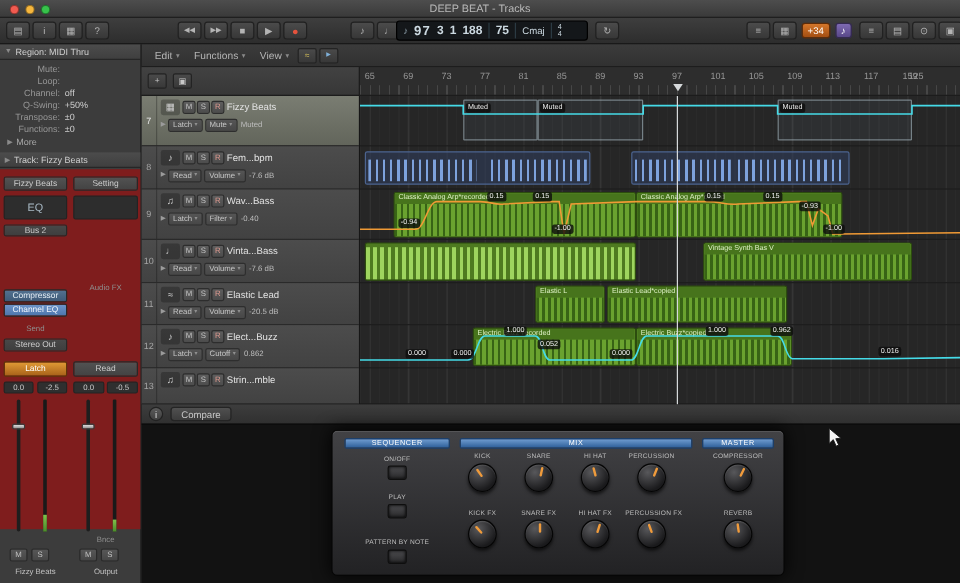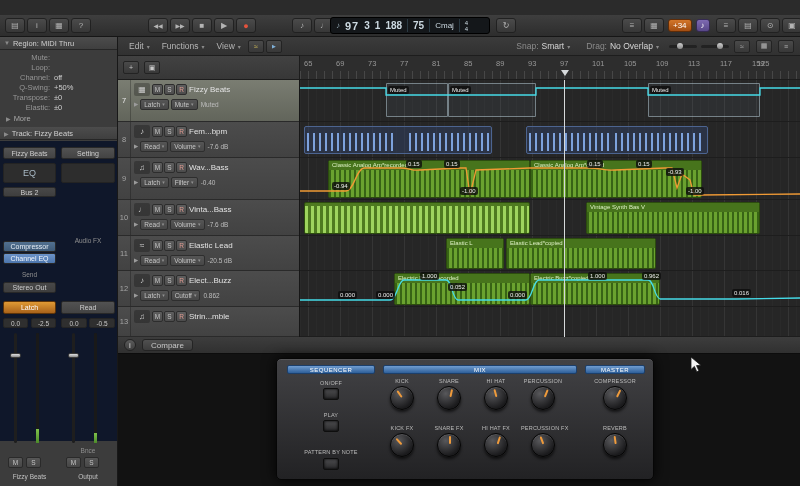--- a/index.html
+++ b/index.html
@@ -39,21 +39,21 @@
   .zoomslider{position:relative;width:28px;height:3px;background:#222;border-radius:2px}
   .zoomslider .kn2{position:absolute;top:-2px;width:6px;height:6px;border-radius:50%;background:linear-gradient(#cfcfcf,#8a8a8a)}
 
   
   .inspector{position:absolute;left:0;top:37px;width:118px;height:449px;background:#3c3c3c;border-right:1px solid #181818;font-size:7.5px;overflow:hidden}
   .ihead{height:13px;background:linear-gradient(#4c4c4c,#3f3f3f);border-bottom:1px solid #262626;color:#cfcfcf;display:flex;align-items:center;gap:3px;padding:0 4px;font-size:7.5px}
   .irow{display:flex;height:10px;align-items:center;padding:0 4px;color:#969696}
   .irow .lbl{width:50px;text-align:right;padding-right:4px}
   .irow .val{color:#cfcfcf}
   .more{display:flex;align-items:center;gap:3px;padding:2px 6px;color:#a8a8a8}
-  .strip{position:absolute;left:0;top:104px;width:118px;height:300px;background:#0f172a}
+  .strip{position:absolute;left:0;top:104px;width:118px;height:300px;background:#7f1d1d}
   .sbtn{position:absolute;background:linear-gradient(#525252,#434343);border:1px solid #282828;border-radius:2px;color:#cdcdcd;font-size:7px;display:flex;align-items:center;justify-content:center;overflow:hidden;white-space:nowrap}
   .slot{background:linear-gradient(#484848,#3e3e3e)}
   .ins1{background:linear-gradient(#527190,#3e5a78);color:#e6eef6}
   .ins2{background:linear-gradient(#6c93c8,#4d76ad);color:#f0f5fb}
   .latch{background:linear-gradient(#e09a35,#a8621a);color:#fff;border-color:#5e3408}
   .glabel{position:absolute;color:#8f8f8f;font-size:6.5px;text-align:center}
   .eqbox{position:absolute;background:#2d2d2d;border:1px solid #232323;border-radius:2px;color:#a9bac6;display:flex;align-items:center;justify-content:center;font-size:9px}
   .vchip{position:absolute;background:#2f2f2f;border:1px solid #242424;border-radius:2px;color:#c9c9c9;font-size:6.5px;display:flex;align-items:center;justify-content:center}
   .ftrack{position:absolute;width:3px;background:#1e1e1e;border-radius:2px}
   .fthumb{position:absolute;width:11px;height:5px;background:linear-gradient(#e0e0e0,#8f8f8f);border:1px solid #3a3a3a;border-radius:2px}
@@ -114,20 +114,28 @@
   .kn{position:absolute;width:24px;height:24px;border-radius:50%;background:radial-gradient(circle at 35% 30%,#58585b,#1a1a1c 72%);border:1px solid #050505;box-shadow:0 2px 3px rgba(0,0,0,.65),inset 0 1px 1px rgba(255,255,255,.14)}
   .kp{position:absolute;left:11px;top:2px;width:2px;height:8px;background:#ef9b3c;border-radius:1px;transform-origin:1px 10px}
   .sqbtn{position:absolute;width:16px;height:12px;background:linear-gradient(#4c4c4f,#2a2a2c);border:1px solid #0e0e0e;border-radius:2px;box-shadow:inset 0 0 3px #000}
   .cursor{position:absolute;z-index:99}
 </style>
 </head>
 <body>
 
 <div class="app">
 
+  <div class="titlebar">
+    <div class="lights">
+      <div class="light" style="background:#f15b50"></div>
+      <div class="light" style="background:#f6b73e"></div>
+      <div class="light" style="background:#37c24b"></div>
+    </div>
+    <div class="title">DEEP BEAT - Tracks</div>
+  </div>
 
   <div class="toolbar">
     <div class="tgroup" style="left:5px">
       <span class="tbtn">▤</span>
       <span class="tbtn">i</span>
       <span class="tbtn">▦</span>
       <span class="tbtn">?</span>
     </div>
     <div class="tgroup" style="left:148px">
       <span class="tbtn" style="font-size:6px">◀◀</span>
@@ -180,41 +188,20 @@
     <span class="mitem">
         <span>Functions</span>
         <span class="chev">▾</span>
       </span>
     <span class="mitem">
         <span>View</span>
         <span class="chev">▾</span>
       </span>
     <span class="mini-ic" style="color:#d8c35a">≈</span>
     <span class="mini-ic" style="color:#7fb0d8;font-size:5px">▶</span>
-    <div class="mright">
-      <span class="mitem ddl">
-          <span class="lab">Snap:</span>
-          <span class="val">Smart</span>
-          <span class="chev">▾</span>
-        </span>
-      <span class="mitem ddl">
-          <span class="lab">Drag:</span>
-          <span class="val">No Overlap</span>
-          <span class="chev">▾</span>
-        </span>
-      <span class="zoomslider">
-          <span class="kn2" style="left:8px"></span>
-        </span>
-      <span class="zoomslider">
-          <span class="kn2" style="left:16px"></span>
-        </span>
-      <span class="mini-ic">≈</span>
-      <span class="mini-ic">▦</span>
-      <span class="mini-ic">≡</span>
-    </div>
   </div>
 
   <div class="inspector">
     <div class="ihead">
       <span class="chev">▼</span>
       <span>Region: MIDI Thru</span>
     </div>
     <div style="padding-top:2px">
       <div class="irow">
           <span class="lbl">Mute:</span>
@@ -230,21 +217,21 @@
         </div>
       <div class="irow">
           <span class="lbl">Q-Swing:</span>
           <span class="val">+50%</span>
         </div>
       <div class="irow">
           <span class="lbl">Transpose:</span>
           <span class="val">±0</span>
         </div>
       <div class="irow">
-          <span class="lbl">Elastic:</span>
+          <span class="lbl">Functions:</span>
           <span class="val">±0</span>
         </div>
     </div>
     <div class="more">
       <span class="chev">▶</span>
       <span>More</span>
     </div>
     <div class="ihead" style="position:absolute;left:0;top:90px;width:118px">
       <span class="chev">▶</span>
       <span>Track: Fizzy Beats</span>

